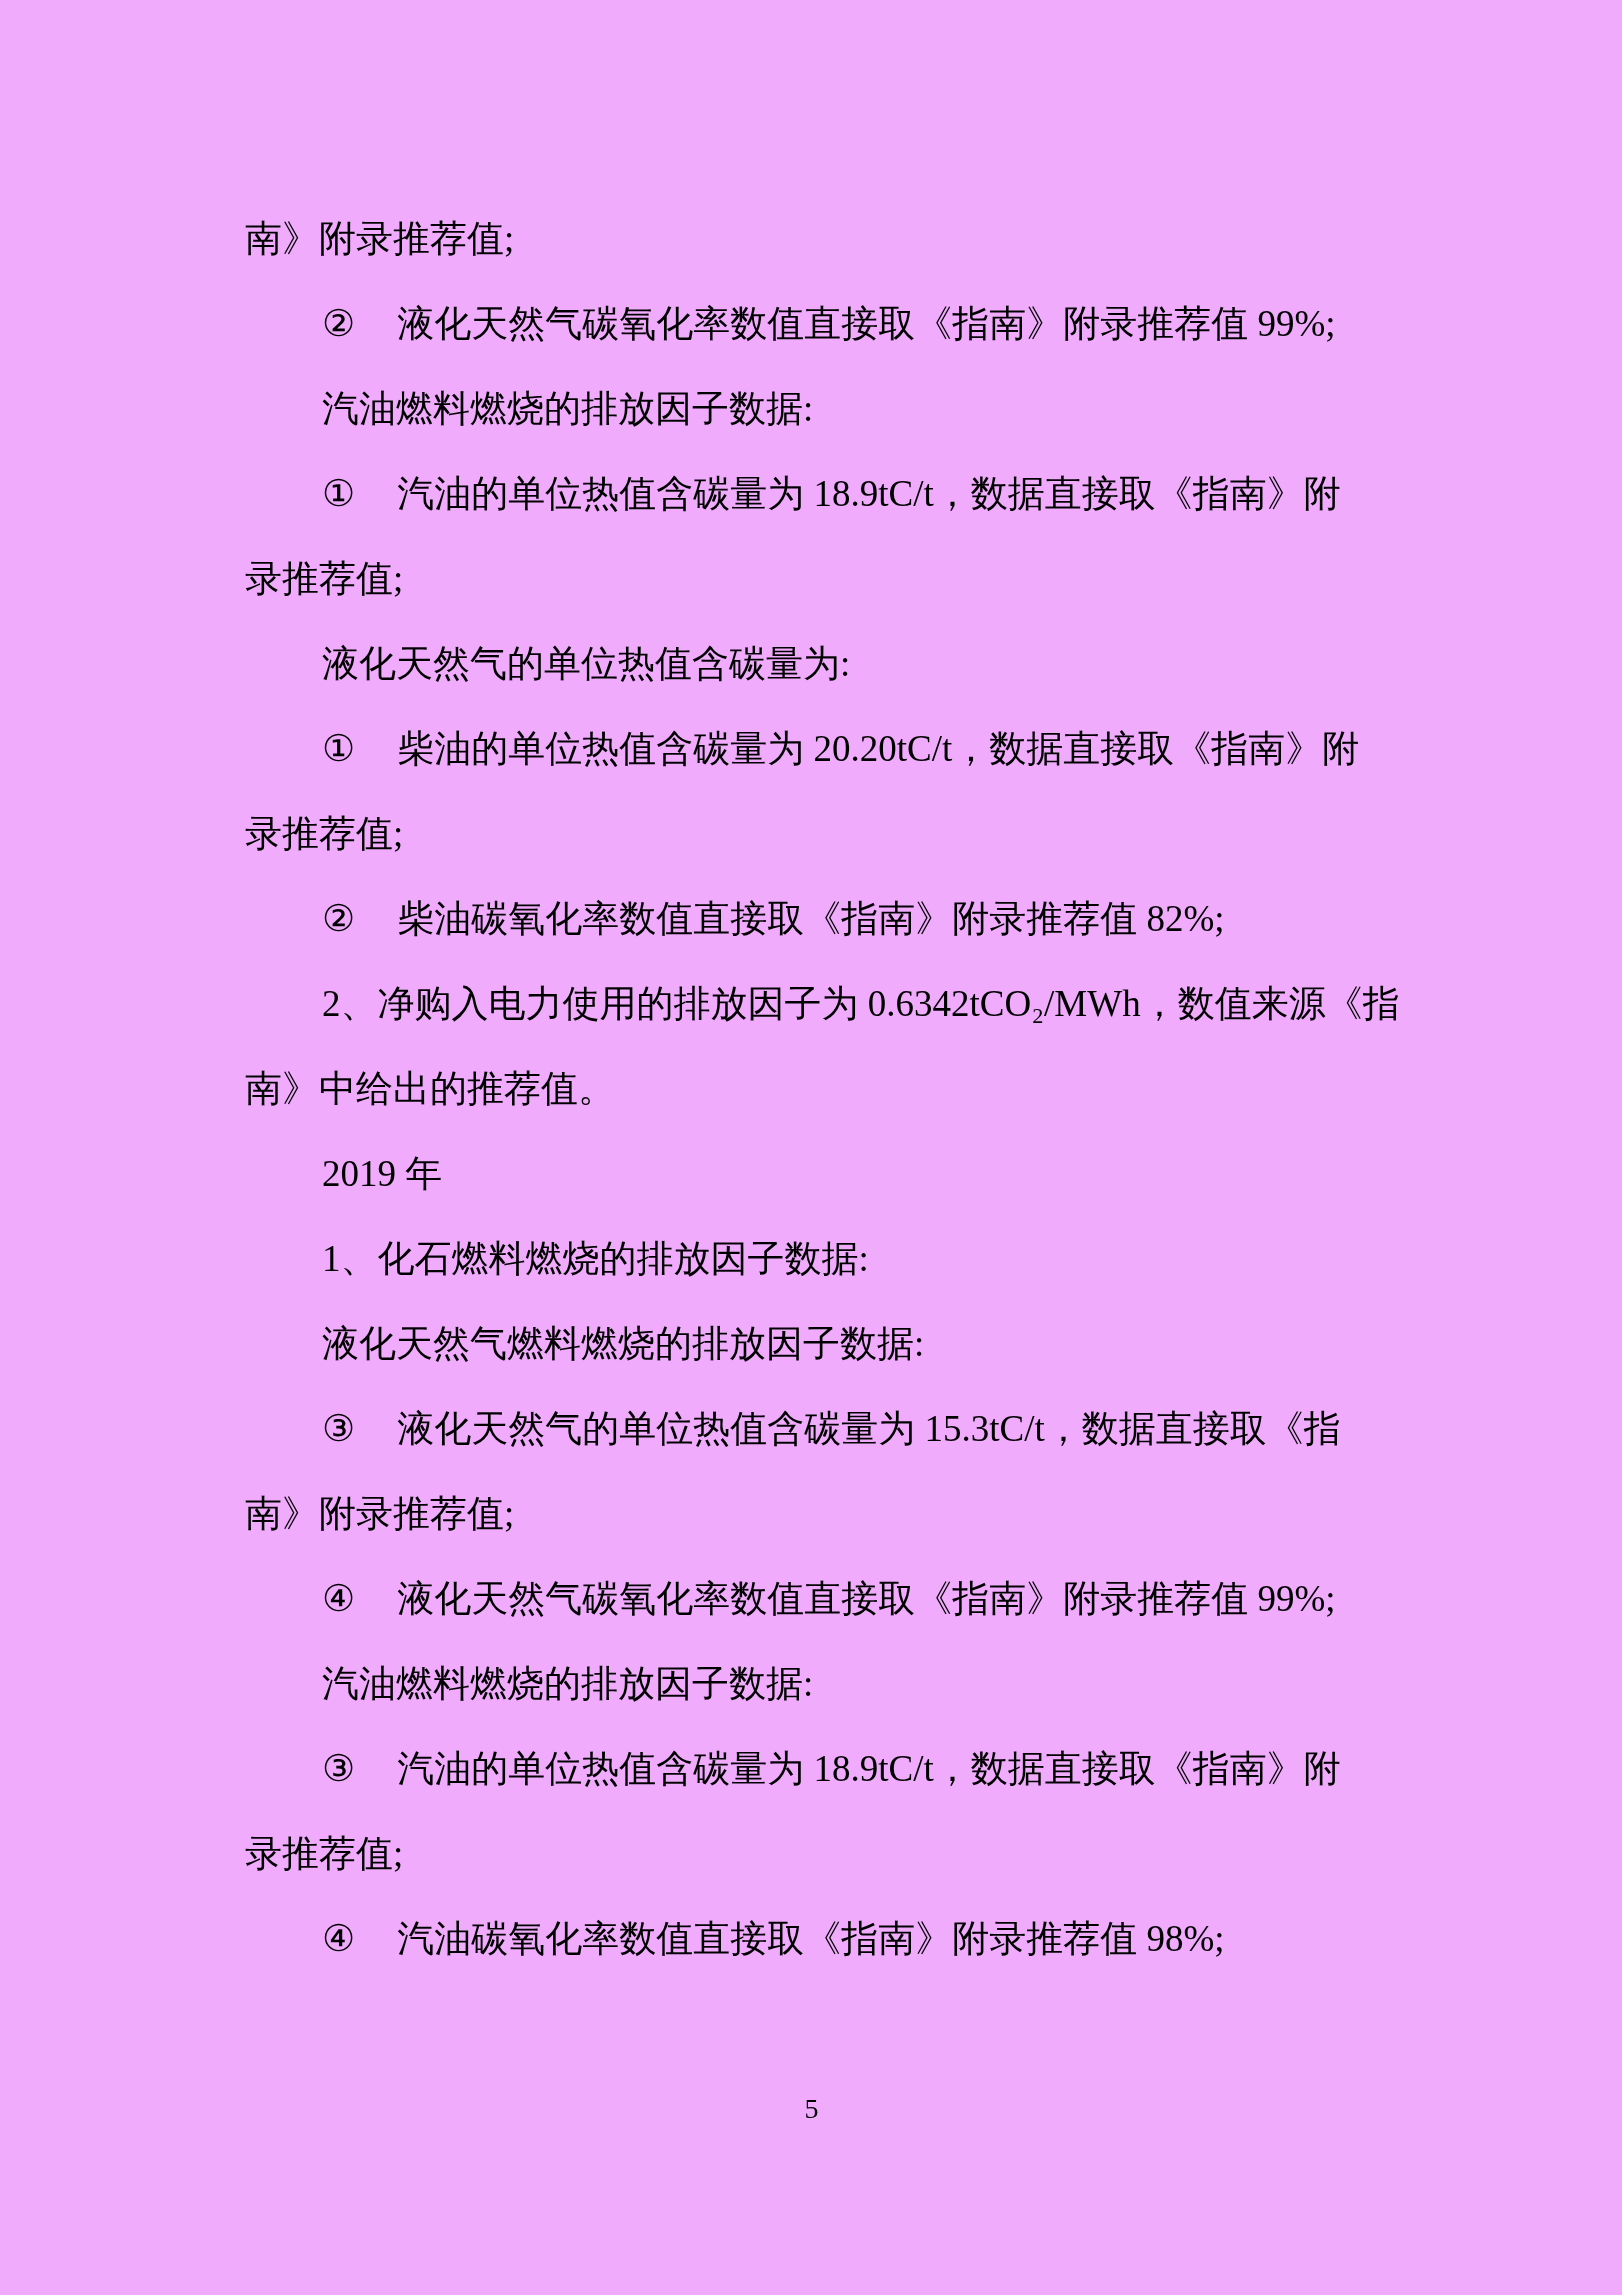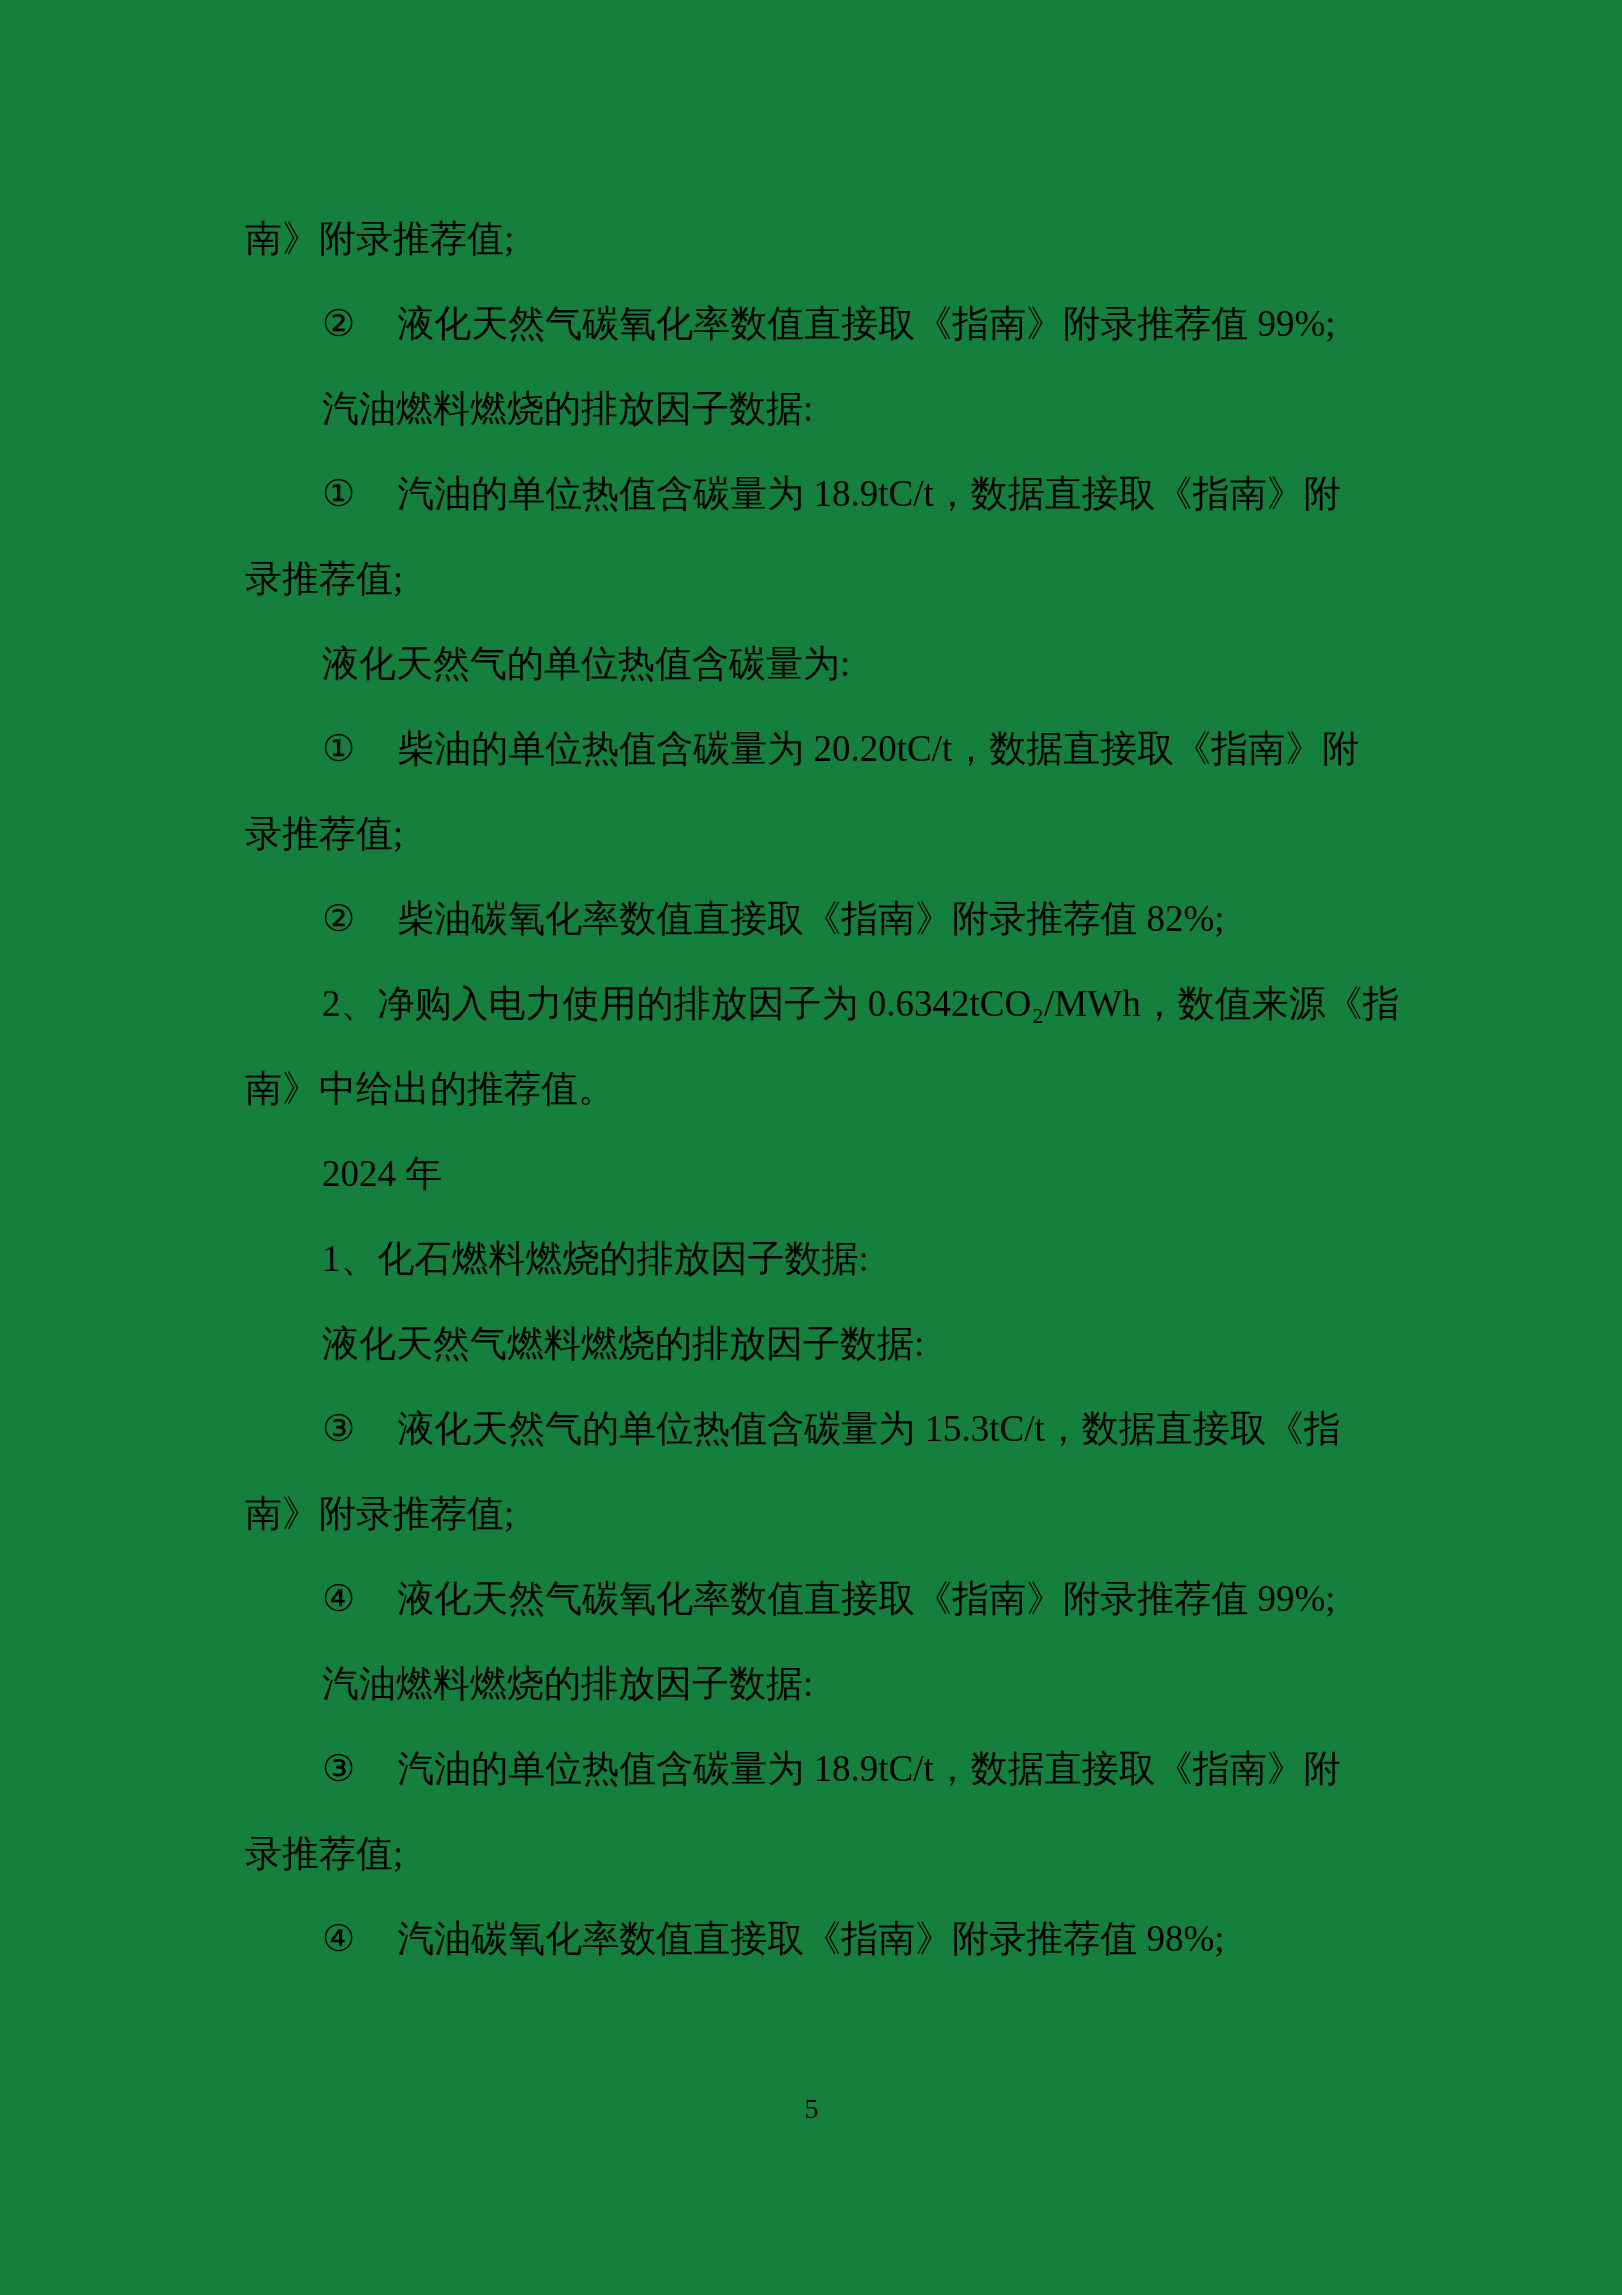--- a/index.html
+++ b/index.html
@@ -5,21 +5,21 @@
 <style>
   html, body {
     margin: 0;
     padding: 0;
     background: #ffffff;
   }
   .page {
     position: relative;
     width: 1623px;
     height: 2295px;
-    background: #15803d;
+    background: #f0abfc;
     overflow: hidden;
     font-family: "Liberation Serif", "DejaVu Serif", serif;
     color: #000000;
   }
   .text-block {
     position: absolute;
     left: 245px;
     top: 196px;
     width: 1132px;
   }
@@ -59,21 +59,21 @@
       <div class="line item"><span class="marker">②</span><span class="text">液化天然气碳氧化率数值直接取《指南》附录推荐值 99%;</span></div>
       <div class="line paragraph"><span class="text">汽油燃料燃烧的排放因子数据:</span></div>
       <div class="line item"><span class="marker">①</span><span class="text">汽油的单位热值含碳量为 18.9tC/t，数据直接取《指南》附</span></div>
       <div class="line continuation"><span class="text">录推荐值;</span></div>
       <div class="line paragraph"><span class="text">液化天然气的单位热值含碳量为:</span></div>
       <div class="line item"><span class="marker">①</span><span class="text">柴油的单位热值含碳量为 20.20tC/t，数据直接取《指南》附</span></div>
       <div class="line continuation"><span class="text">录推荐值;</span></div>
       <div class="line item"><span class="marker">②</span><span class="text">柴油碳氧化率数值直接取《指南》附录推荐值 82%;</span></div>
       <div class="line paragraph"><span class="text">2、净购入电力使用的排放因子为 0.6342tCO₂/MWh，数值来源《指</span></div>
       <div class="line continuation"><span class="text">南》中给出的推荐值。</span></div>
-      <div class="line paragraph"><span class="text">2024 年</span></div>
+      <div class="line paragraph"><span class="text">2019 年</span></div>
       <div class="line paragraph"><span class="text">1、化石燃料燃烧的排放因子数据:</span></div>
       <div class="line paragraph"><span class="text">液化天然气燃料燃烧的排放因子数据:</span></div>
       <div class="line item"><span class="marker">③</span><span class="text">液化天然气的单位热值含碳量为 15.3tC/t，数据直接取《指</span></div>
       <div class="line continuation"><span class="text">南》附录推荐值;</span></div>
       <div class="line item"><span class="marker">④</span><span class="text">液化天然气碳氧化率数值直接取《指南》附录推荐值 99%;</span></div>
       <div class="line paragraph"><span class="text">汽油燃料燃烧的排放因子数据:</span></div>
       <div class="line item"><span class="marker">③</span><span class="text">汽油的单位热值含碳量为 18.9tC/t，数据直接取《指南》附</span></div>
       <div class="line continuation"><span class="text">录推荐值;</span></div>
       <div class="line item"><span class="marker">④</span><span class="text">汽油碳氧化率数值直接取《指南》附录推荐值 98%;</span></div>
     </div>

